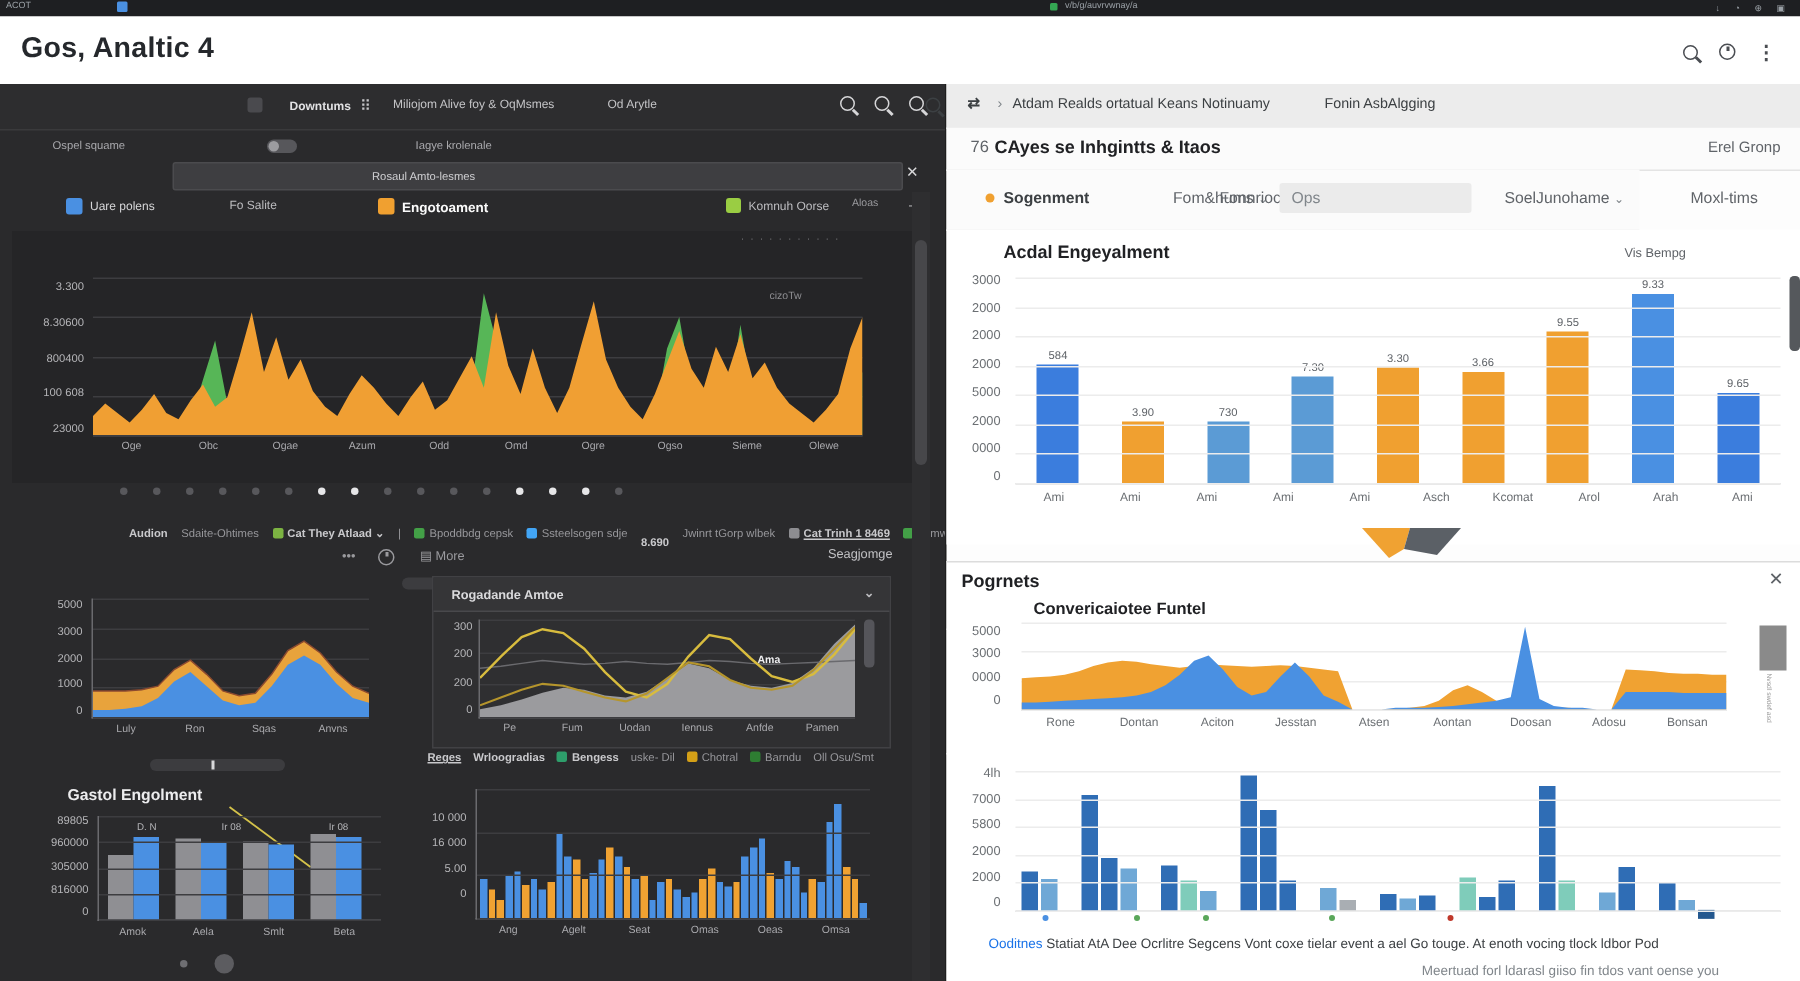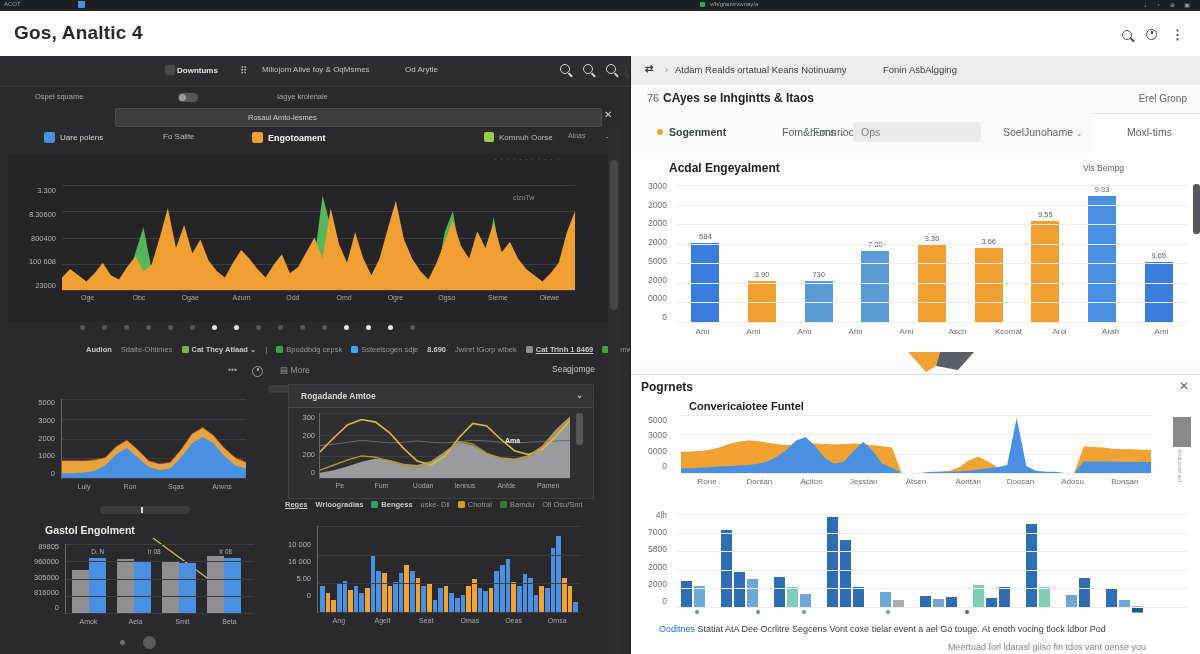--- a/index.html
+++ b/index.html
@@ -18,21 +18,21 @@
   .left{position:absolute;left:0;top:56px;width:630px;height:598px;background:#2a2a2c;color:#c9c9cb;}
   .right{position:absolute;left:630px;top:56px;width:570px;height:598px;background:#fdfdfd;border-left:1px solid #1e1e1e;color:#3c4043;}
   
   .mag{position:relative;width:8px;height:8px;border:1.5px solid currentColor;border-radius:50%;display:inline-block;}
   .mag::after{content:"";position:absolute;width:5px;height:1.5px;background:currentColor;transform:rotate(45deg);right:-4px;bottom:-2px;}
   .clockic{position:relative;width:9px;height:9px;border:1.5px solid currentColor;border-radius:50%;display:inline-block;}
   .clockic::after{content:"";position:absolute;left:45%;top:12%;width:1.5px;height:38%;background:currentColor;}
   .sq{display:inline-block;border-radius:2px;}
   
   .l-toolbar{position:absolute;left:0;top:0;width:630px;height:30px;background:#2d2d2f;border-bottom:1px solid #3a3a3c;font-size:8px;color:#c4c4c7;}
-  .l-toolbar .grp{position:absolute;top:9px;display:flex;align-items:center;gap:2px;white-space:nowrap;}
+  .l-toolbar .grp{position:absolute;top:9px;display:flex;align-items:center;gap:18px;white-space:nowrap;}
   .l-tool-icons{position:absolute;right:14px;top:8px;display:flex;gap:13px;color:#d6d6d8;}
   .l-row2{position:absolute;left:0;top:30px;width:630px;height:22px;font-size:7.5px;color:#a9a9ad;}
   .toggle{position:absolute;left:178px;top:7px;width:20px;height:9px;border-radius:5px;background:#57575b;}
   .toggle::after{content:"";position:absolute;left:1px;top:1px;width:7px;height:7px;border-radius:50%;background:#9c9ca0;}
   .l-search{position:absolute;left:115px;top:52px;width:485px;height:17px;background:#3e3e41;border:1px solid #4b4b4e;border-radius:2px;font-size:7.5px;color:#cfcfd2;}
   .l-search span{position:absolute;left:132px;top:4px;}
   .l-search-x{position:absolute;left:604px;top:53px;font-size:10px;color:#d8d8da;}
   .l-tabs{position:absolute;left:0;top:72px;width:630px;height:24px;font-size:8px;}
   .l-tabs .tb{position:absolute;top:4px;display:flex;gap:5px;align-items:center;white-space:nowrap;}
   
@@ -137,21 +137,21 @@
     <div class="l-search">
       <span>Rosaul Amto-lesmes</span>
     </div>
     <span class="l-search-x">✕</span>
 
     <div class="l-tabs">
       <div class="tb" style="left:44px;">
         <span class="sq" style="width:11px;height:11px;background:#4a90e2;"></span>
         <span style="color:#d6d6d8;">Uare polens</span>
       </div>
-      <div class="tb" style="left:163px;">
+      <div class="tb" style="left:153px;">
         <span style="color:#bdbdc0;">Fo Salite</span>
       </div>
       <div class="tb" style="left:252px;">
         <span class="sq" style="width:11px;height:11px;background:#f0a030;"></span>
         <span style="font-weight:700;color:#fafafa;font-size:9px;">Engotoament</span>
       </div>
       <div class="tb" style="left:484px;">
         <span class="sq" style="width:10px;height:10px;background:#9acd43;"></span>
         <span style="color:#bdbdc0;">Komnuh Oorse</span>
       </div>
@@ -233,21 +233,21 @@
         </span>
         <span class="li">
           <span class="leg-ic" style="background: rgb(67, 160, 71);"></span>
           <span>Bpoddbdg cepsk</span>
         </span>
         <span class="li">
           <span class="leg-ic" style="background: rgb(66, 165, 245);"></span>
           <span>Ssteelsogen sdje</span>
         </span>
         <span class="li">
-          <span style="color: rgb(201, 201, 204); font-weight: 700;">8.690</span>
+          <span style="color: rgb(201, 201, 204); font-weight: 700; margin-top: 12px;">8.690</span>
         </span>
         <span class="li">
           <span>Jwinrt tGorp wlbek</span>
         </span>
         <span class="li">
           <span class="leg-ic" style="background: rgb(141, 141, 145);"></span>
           <span style="color: rgb(201, 201, 204); font-weight: 700; text-decoration: underline;">Cat Trinh 1 8469</span>
         </span>
         <span class="li">
           <span class="leg-ic" style="background: rgb(67, 160, 71);"></span>

